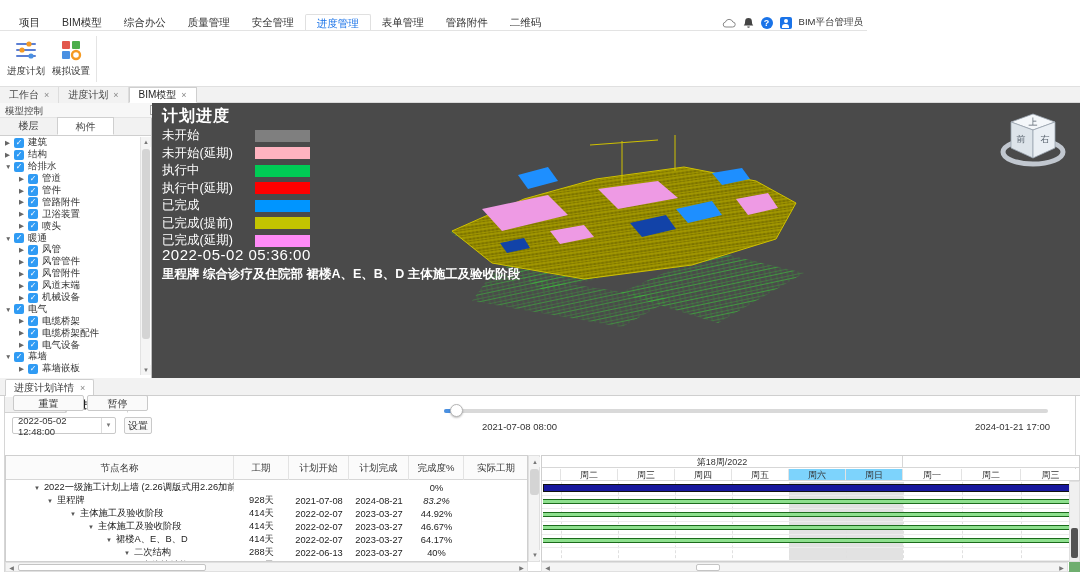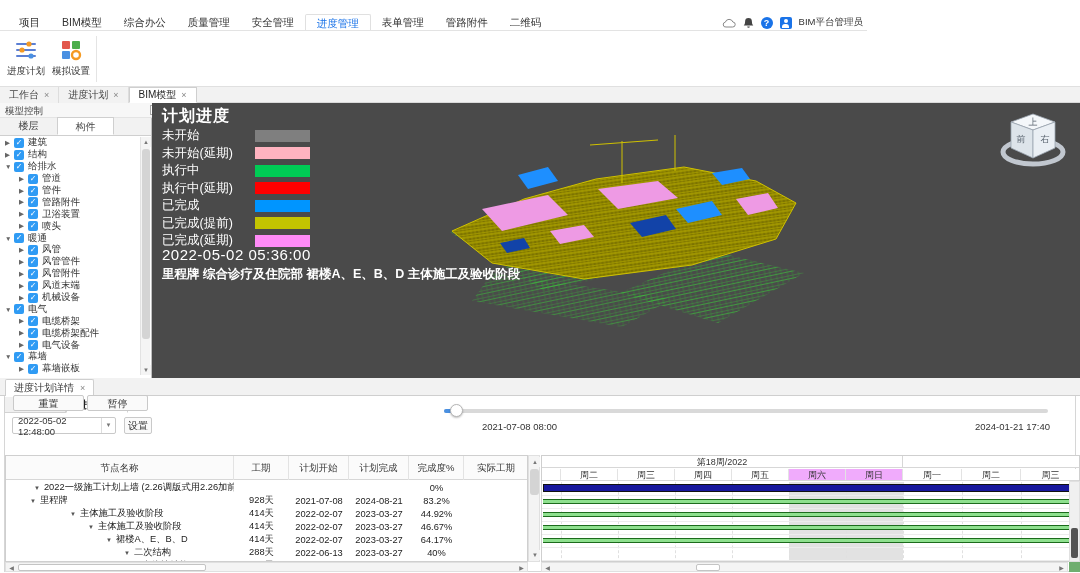--- a/index.html
+++ b/index.html
@@ -100,21 +100,21 @@
 .tcell{flex:none;font-size:9.3px;color:#222;text-align:center;white-space:nowrap;overflow:hidden;}
 .tcell.name{text-align:left;display:flex;align-items:center;}
 .row-arrow{font-size:6px;color:#555;margin-right:4px;}
 #table-vscroll{position:absolute;left:528px;top:0;width:12px;height:107px;background:#f4f4f4;border:1px solid #e0e0e0;}
 #tv-thumb{position:absolute;left:1px;top:13px;width:9px;height:26px;background:#d4d4d4;border-radius:3px;}
 #gantt{position:absolute;left:541px;top:0;width:539px;height:107px;border:1px solid #cfcfcf;overflow:hidden;}
 #g-groups{position:absolute;left:0;top:0;height:12px;width:537px;display:flex;border-bottom:1px solid #d7d7d7;background:#fff;}
 .gh{font-size:9px;color:#333;text-align:center;line-height:12px;border-right:1px solid #d7d7d7;flex:none;}
 #g-days{position:absolute;left:0;top:13px;height:12px;width:537px;display:flex;border-bottom:1px solid #d7d7d7;background:#fff;}
 .gd{font-size:9px;color:#333;text-align:center;line-height:12px;border-right:1px solid #e3e3e3;flex:none;}
-.gd.weekend{background:#f0abfc;}
+.gd.weekend{background:#7dd3fc;}
 #g-body{position:absolute;left:0;top:26px;width:537px;height:81px;background:#fff;}
 .g-vline{position:absolute;top:0;bottom:0;width:0;border-left:1px dashed #e0e0e0;}
 .g-hline{position:absolute;left:0;right:0;height:0;border-top:1px solid #ececec;}
 .g-weekend{position:absolute;top:0;bottom:0;background:#e2e2e2;}
 .gbar-summary{position:absolute;left:1px;width:535px;height:8px;background:#17179d;border:1px solid #111;}
 .gbar-green{position:absolute;left:1px;width:535px;height:5px;background:#8ee08e;border-top:1px solid #1c6b1c;border-bottom:1px solid #1c6b1c;}
 #gantt-vscroll{position:absolute;left:1069px;top:26px;width:11px;height:81px;background:#f0f0f0;border:1px solid #e0e0e0;}
 #gv-thumb{position:absolute;left:1px;top:46px;width:7px;height:30px;background:#555;border-radius:2px;}
 
 
@@ -408,21 +408,21 @@
         <div id="slider-fill"></div>
       </div>
     <div id="slider-handle"></div>
 
     <div id="time-dropdown">
       <span class="tval">2022-05-02 12:48:00</span>
       <span class="caret">▼</span>
     </div>
     <div id="set-btn" class="ctl-btn" style="top:39px">设置</div>
     <div id="range-start">2021-07-08 08:00</div>
-    <div id="range-end">2024-01-21 17:40</div>
+    <div id="range-end">2024-01-21 17:00</div>
 
     <div id="grid">
       <div id="stable">
         <div id="thead">
             <div class="hcell" style="width: 228px;">节点名称</div>
             <div class="hcell" style="width: 55px;">工期</div>
             <div class="hcell" style="width: 60px;">计划开始</div>
             <div class="hcell" style="width: 60px;">计划完成</div>
             <div class="hcell" style="width: 55px;">完成度%</div>
             <div class="hcell" style="width: 65px;">实际工期</div>
@@ -433,28 +433,28 @@
                 <span class="row-arrow">▼</span>
                 <span>2022一级施工计划上墙 (2.26调版式用2.26加前期)</span>
               </div>
               <div class="tcell" style="width: 55px;"></div>
               <div class="tcell" style="width: 60px;"></div>
               <div class="tcell" style="width: 60px;"></div>
               <div class="tcell" style="width: 55px;">0%</div>
               <div class="tcell" style="width: 65px;"></div>
             </div>
             <div class="trow">
-              <div class="tcell name" style="width: 228px; padding-left: 24px; text-align: center;">
+              <div class="tcell name" style="width: 228px; padding-left: 41px; text-align: center;">
                 <span class="row-arrow">▼</span>
                 <span>里程牌</span>
               </div>
               <div class="tcell" style="width: 55px;">928天</div>
               <div class="tcell" style="width: 60px;">2021-07-08</div>
               <div class="tcell" style="width: 60px;">2024-08-21</div>
-              <div class="tcell" style="width: 55px;">83.2%</div>
+              <div class="tcell" style="width: 55px; font-style: italic;">83.2%</div>
               <div class="tcell" style="width: 65px;"></div>
             </div>
             <div class="trow">
               <div class="tcell name" style="width: 228px; padding-left: 64px;">
                 <span class="row-arrow">▼</span>
                 <span>主体施工及验收阶段</span>
               </div>
               <div class="tcell" style="width: 55px;">414天</div>
               <div class="tcell" style="width: 60px;">2022-02-07</div>
               <div class="tcell" style="width: 60px;">2023-03-27</div>

